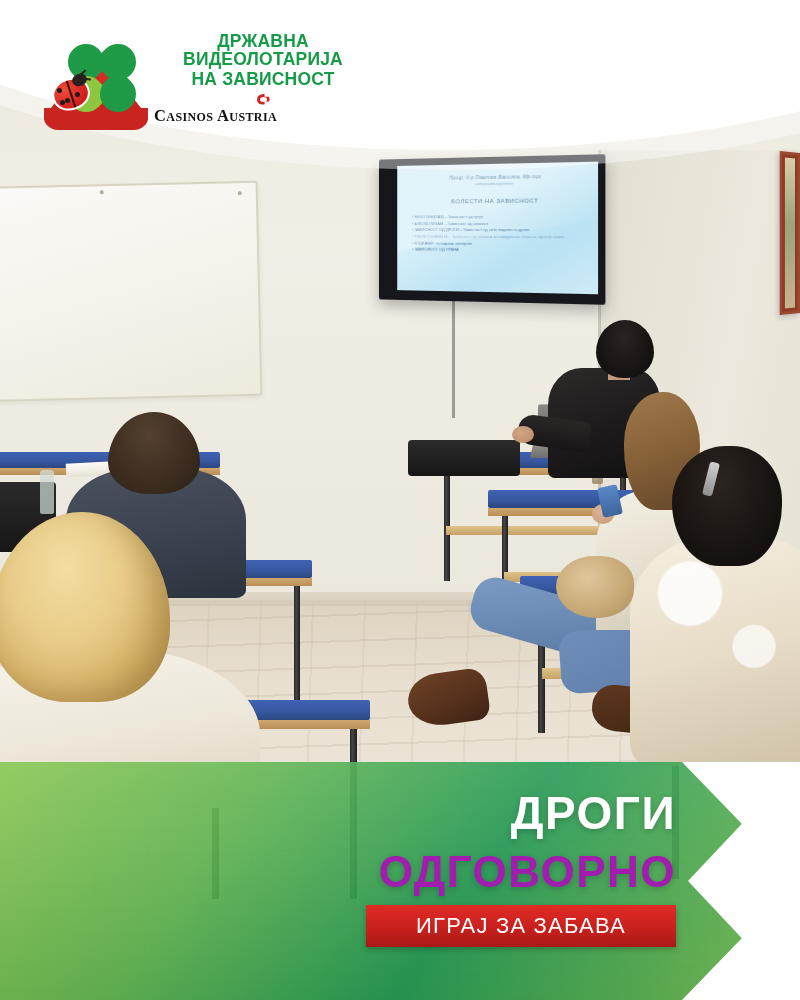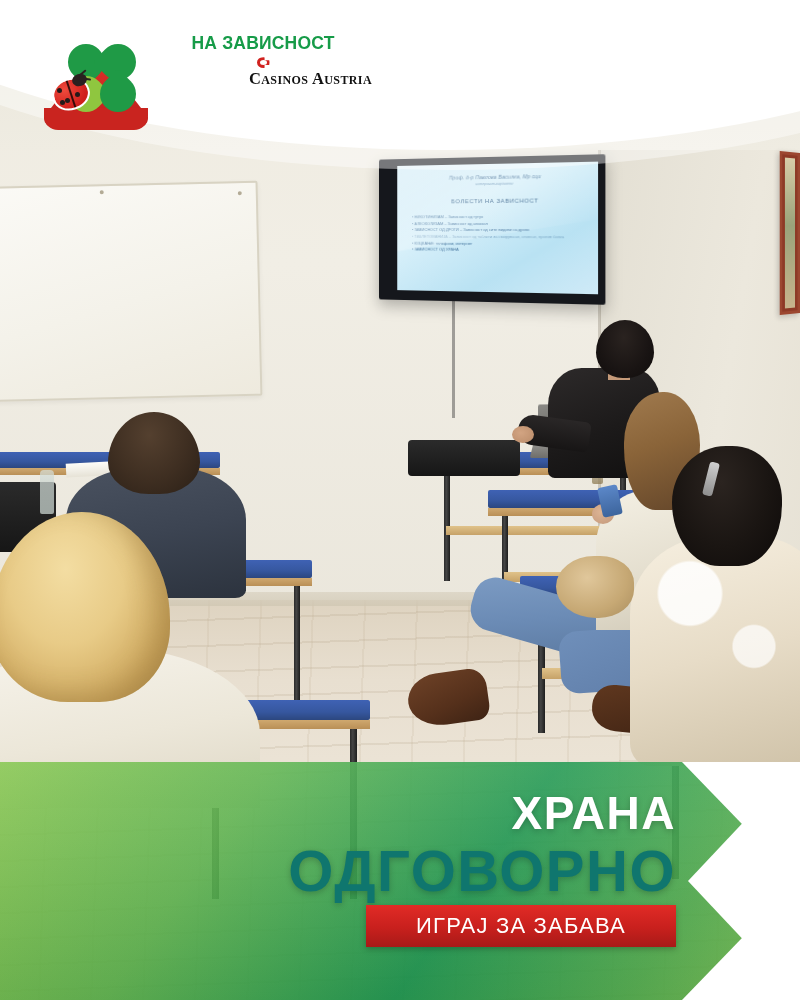--- a/index.html
+++ b/index.html
@@ -389,21 +389,21 @@
   }
   .logo-text{
     position:absolute; left:112px; top:6px; width:218px;
   }
   .lt1,.lt2{
     color:#169b48; font-weight:bold; letter-spacing:.2px;
     text-align:center; line-height:1.04;
   }
   .lt1{ font-size:17.5px; }
   .lt2{ font-size:17.5px; margin-top:2px; }
-  .ca-wrap{ margin-top:5px; text-align:right; position:relative; }
+  .ca-wrap{ margin-top:5px; text-align:left; position:relative; }
   .ca-c{
     display:block; margin:0 auto 1px auto; width:13px; height:11px;
     position:relative;
   }
   .ca-c::before{
     content:""; position:absolute; inset:0;
     border:3px solid #d1221f; border-radius:50%;
     clip-path:polygon(0 0, 62% 0, 62% 28%, 100% 28%, 100% 72%, 62% 72%, 62% 100%, 0 100%);
   }
   .ca-text{
@@ -446,22 +446,22 @@
   .banner-text{
     position:absolute; left:0; top:790px; width:676px;
     text-align:right; z-index:6;
   }
   .bt-line1{
     color:#fff; font-weight:bold; font-size:46px;
     letter-spacing:1.5px; line-height:1;
     text-shadow:0 2px 6px rgba(0,0,0,.22);
   }
   .bt-line2{
-    color:#0f766e; font-weight:bold; font-size:58px;
-    letter-spacing:1.5px; line-height:1; margin-top:6px;
+    color:#a21caf; font-weight:bold; font-size:44px;
+    letter-spacing:1.5px; line-height:1; margin-top:14px;
     text-shadow:0 2px 6px rgba(0,0,0,.22);
   }
   .red-badge{
     position:absolute; left:366px; top:905px; width:310px; height:42px;
     background:linear-gradient(180deg,#e12b26 0%,#c8201d 55%,#a81a18 100%);
     box-shadow:0 2px 6px rgba(0,0,0,.25);
     display:flex; align-items:center; justify-content:center;
     z-index:6;
   }
   .rb-text{
@@ -624,35 +624,36 @@
         <div class="lb-body"></div>
         <div class="lb-split"></div>
         <div class="lb-head"></div>
         <div class="lb-dot" style="left:5px;top:14px;"></div>
         <div class="lb-dot" style="left:13px;top:24px;"></div>
         <div class="lb-dot" style="left:23px;top:18px;"></div>
         <div class="lb-dot" style="left:8px;top:26px;"></div>
       </div>
     </div>
     <div class="logo-text">
+      <div class="lt1">ДРЖАВНА ВИДЕОЛОТАРИЈА</div>
       <div class="lt2">НА ЗАВИСНОСТ</div>
       <div class="ca-wrap">
         <span class="ca-c"></span>
         <span class="ca-text">Casinos Austria</span>
       </div>
     </div>
   </div>
 
   <div class="green-band"></div>
   <div class="chevron"></div>
   <div class="chev-corner-t"></div>
   <div class="chev-corner-b"></div>
 
   <div class="banner-text">
-    <div class="bt-line1">ХРАНА</div>
+    <div class="bt-line1">ДРОГИ</div>
     <div class="bt-line2">ОДГОВОРНО</div>
   </div>
 
   <div class="red-badge">
     <span class="rb-text">ИГРАЈ ЗА ЗАБАВА</span>
   </div>
 
 </div>
 
 </body></html>

